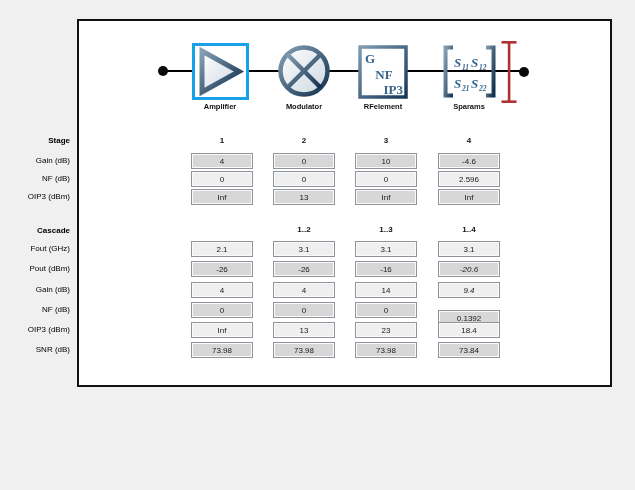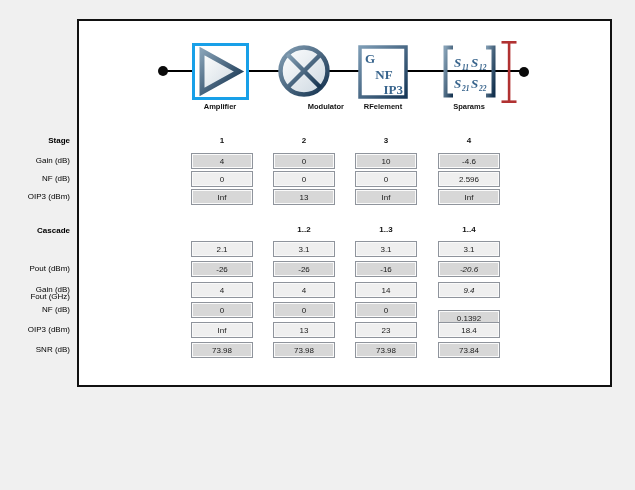--- a/index.html
+++ b/index.html
@@ -70,21 +70,21 @@
   </div>
   <div class="comp-label" style="left:180px;">Amplifier</div>
 
   <svg class="comp-svg" style="left:276px; top:43px;" width="56" height="56">
     <g>
       <circle cx="28" cy="28" r="23.5" fill="url(#fillGrad)" stroke="url(#strokeGrad)" stroke-width="4.5"></circle>
       <line x1="11.5" y1="11.5" x2="44.5" y2="44.5" stroke="url(#strokeGrad)" stroke-width="4.5"></line>
       <line x1="11.5" y1="44.5" x2="44.5" y2="11.5" stroke="url(#strokeGrad)" stroke-width="4.5"></line>
     </g>
   </svg>
-  <div class="comp-label" style="left:264px;text-align:right;">Modulator</div>
+  <div class="comp-label" style="left:264px;">Modulator</div>
 
   <svg class="comp-svg ic-serif" style="left:358px; top:45px;" width="50" height="54">
     <g>
       <rect x="2" y="2" width="46" height="50" fill="#ffffff" stroke="url(#rfeGrad)" stroke-width="3.5"></rect>
       <text x="7" y="18" font-size="13" font-weight="bold" fill="#39658d">G</text>
       <text x="26" y="34" font-size="13" font-weight="bold" fill="#39658d" text-anchor="middle">NF</text>
       <text x="45" y="49" font-size="13" font-weight="bold" fill="#39658d" text-anchor="end">IP3</text>
     </g>
   </svg>
   <div class="comp-label" style="left:343px;">RFelement</div>
@@ -110,21 +110,21 @@
     <rect x="0.5" y="59.4" width="15" height="2.6" fill="#b13232"></rect>
     <rect x="6.8" y="0" width="2.6" height="62" fill="#b13232"></rect>
   </svg>
 
   <div class="labels">
     <div class="rlabel bold" style="top:136px;">Stage</div>
     <div class="rlabel" style="top:156px;">Gain (dB)</div>
     <div class="rlabel" style="top:174px;">NF (dB)</div>
     <div class="rlabel" style="top:192px;">OIP3 (dBm)</div>
     <div class="rlabel bold" style="top:226px;">Cascade</div>
-    <div class="rlabel" style="top:244px;margin-top:48px;">Fout (GHz)</div>
+    <div class="rlabel" style="top:244px;">Fout (GHz)</div>
     <div class="rlabel" style="top:264px;">Pout (dBm)</div>
     <div class="rlabel" style="top:285px;">Gain (dB)</div>
     <div class="rlabel" style="top:305px;">NF (dB)</div>
     <div class="rlabel" style="top:325px;">OIP3 (dBm)</div>
     <div class="rlabel" style="top:345px;">SNR (dB)</div>
   </div>
 
   <div class="col-head" style="left:191px; top:135px;">1</div>
   <div class="col-head" style="left:273px; top:135px;">2</div>
   <div class="col-head" style="left:355px; top:135px;">3</div>

